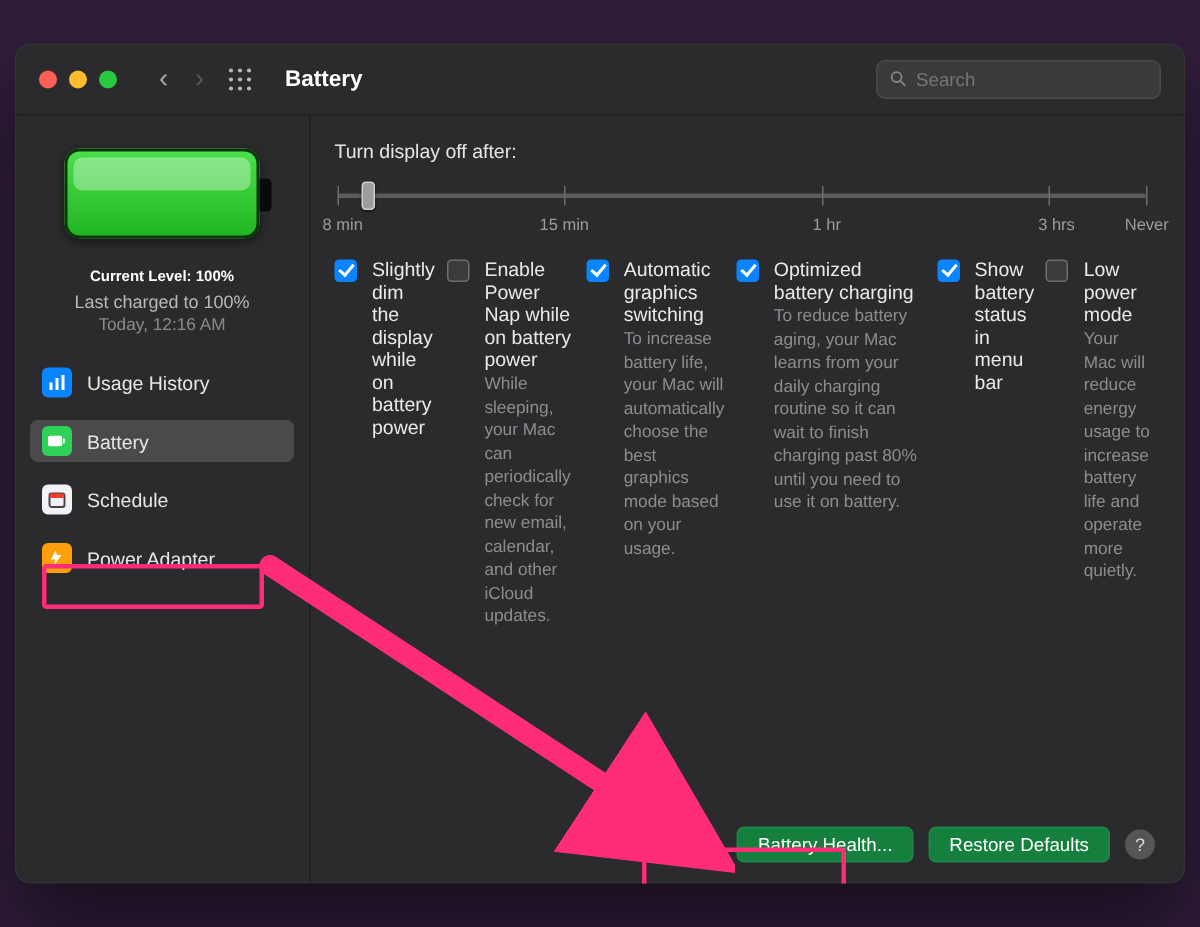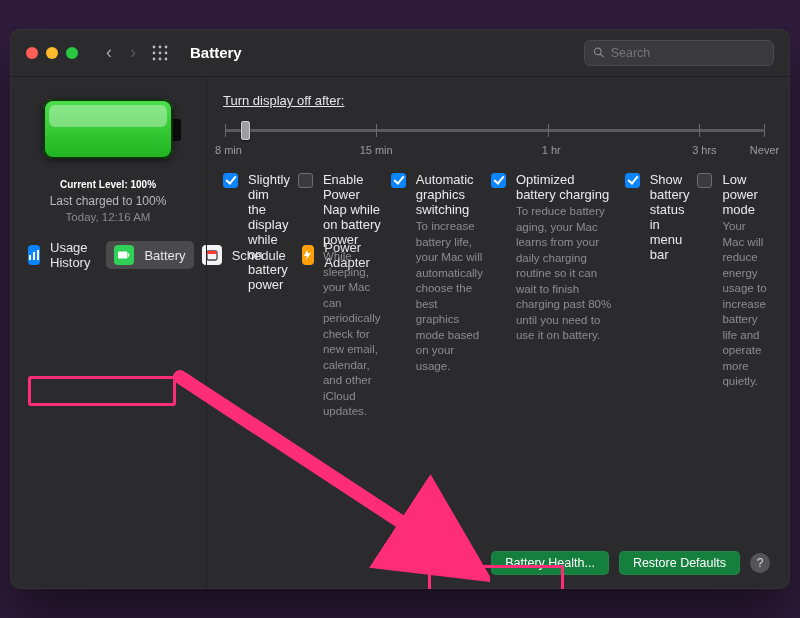--- a/index.html
+++ b/index.html
@@ -28,34 +28,34 @@
   .battery-big {
     width:130px; height:60px; position:relative; margin-top:6px;
     background:linear-gradient(#4de04d,#1fb41f); border-radius:10px; box-shadow: inset 0 0 0 2px #0c330c, 0 2px 6px rgba(0,0,0,.5);
   }
   .battery-big::before{content:"";position:absolute;left:6px;right:6px;top:6px;height:22px;border-radius:6px;background:rgba(255,255,255,.35)}
   .battery-big::after{content:"";position:absolute;right:-8px;top:20px;width:8px;height:22px;border-radius:0 3px 3px 0;background:#0a0a0a}
   .status { text-align:center; margin-top:20px; }
   .status .l1{color:#fff;font-size:10px;font-weight:700}
   .status .l2{color:#b9b9bb;font-size:12px;margin-top:4px}
   .status .l3{color:#8b8b8e;font-size:11.5px;margin-top:3px}
-  .side-list{ width:100%; margin-top:18px; display:flex; flex-direction:row; gap:0; }
+  .side-list{ width:100%; margin-top:18px; display:flex; flex-direction:column; gap:11px; }
   .side-item{ display:flex; align-items:center; gap:10px; height:28px; padding:0 8px; border-radius:5px; color:#e7e7ea; font-size:13px; cursor:default;}
   .side-item .icon{width:20px;height:20px;border-radius:4px;display:flex;align-items:center;justify-content:center}
   .side-item.selected{ background:#4a4a4c; }
   .side-item[data-key="usage"] .icon{background:#0a84ff}
   .side-item[data-key="battery"] .icon{background:#30d158}
   .side-item[data-key="adapter"] .icon{background:#ff9f0a}
   .side-item[data-key="schedule"] .icon{background:#f2f2f7}
   .icon svg{width:12px;height:12px}
   .highlight-box{ position:absolute; border:3px solid #ff2d78; border-radius:3px; pointer-events:none; }
   .hl1{ left:18px; top:347px; width:148px; height:30px; }
   .hl2{ left:418px; top:536px; width:136px; height:30px; }
   .main { flex:1; padding:16px 20px 14px 16px; overflow:hidden; position:relative; color:#e8e8ea; font-size:13px; border-left:1px solid #202022;}
-  .label{ color:#e7e7ea; font-size:13px;text-decoration:underline; }
+  .label{ color:#e7e7ea; font-size:13px; }
   .slider-row{ margin-top:10px; }
   .slider-track{ position:relative; height:24px; margin:2px 6px 0 2px; }
   .track-line{ position:absolute; left:0; right:0; top:11px; height:3px; background:#5b5b5d; border-radius:2px;}
   .tick{ position:absolute; top:6px; width:1px; height:13px; background:#6c6c6f;}
   .thumb{ position:absolute; top:3px; width:9px; height:19px; background:#9d9da0; border-radius:3px; box-shadow:inset 0 0 0 1px #cfcfd2, 0 1px 2px rgba(0,0,0,.6);}
   .tick-labels{ position:relative; height:14px; font-size:11px; color:#9c9c9e; margin-top:2px; }
   .tick-labels span{position:absolute; transform:translateX(-50%);}
   .options{ margin-top:14px; display:flex; flex-direction:row; gap:8px; }
   .opt{ display:flex; gap:10px; }
   .chk{ width:15px; height:15px; border-radius:3px; flex-shrink:0; margin-top:1px; border:1px solid #6e6e70; background:#3b3b3d; position:relative;}

